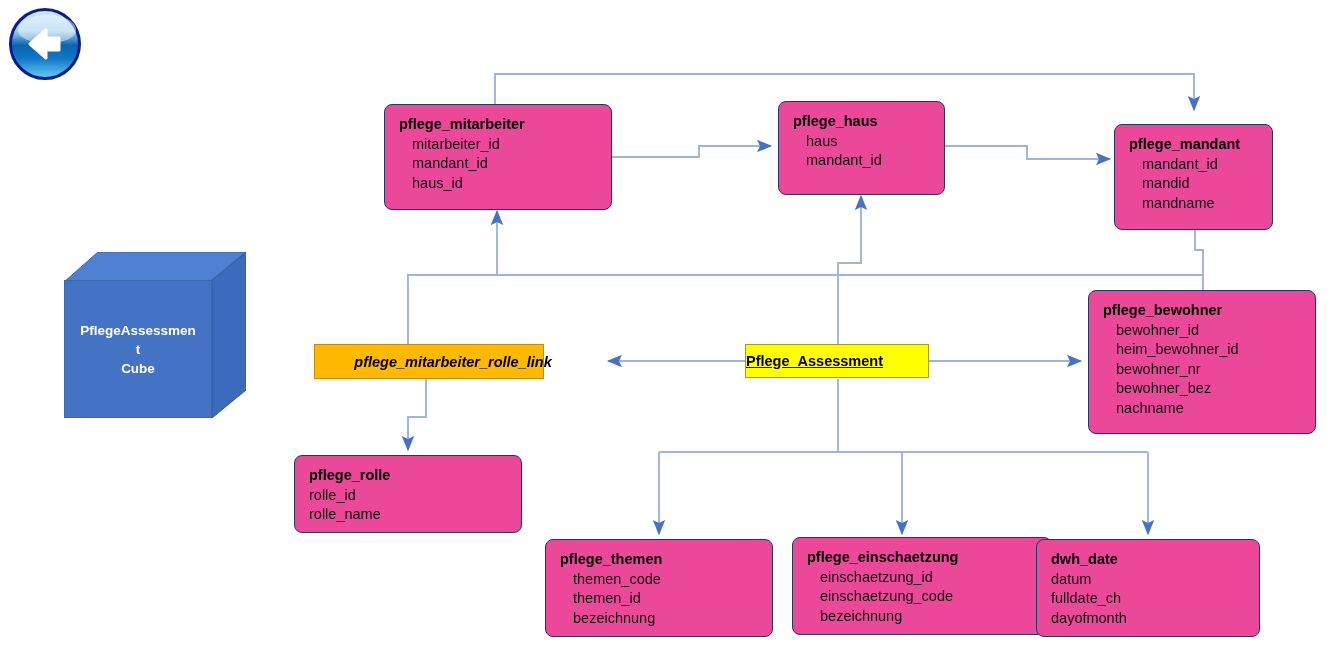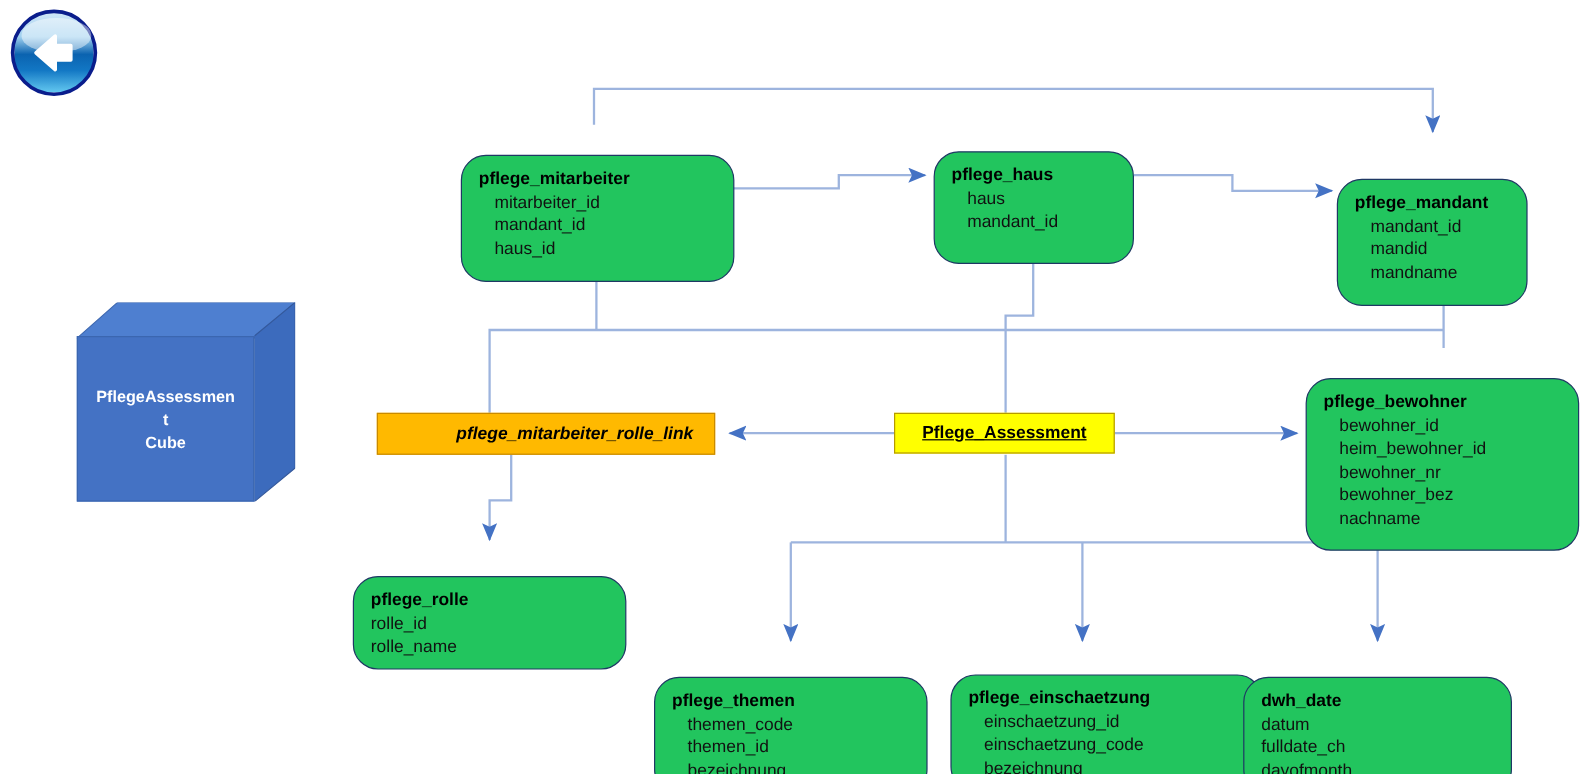--- a/index.html
+++ b/index.html
@@ -24,29 +24,29 @@
   .cube .front{position:absolute;left:0;top:28px;width:148px;height:138px;
       background:#4472c4;border:1px solid #3b66b0;box-sizing:border-box;}
   .cube .top{position:absolute;left:0;top:0;width:182px;height:30px;}
   .cube .side{position:absolute;left:148px;top:0;width:34px;height:166px;}
   .cube .label{position:absolute;left:0;top:28px;width:148px;height:138px;
       display:flex;flex-direction:column;align-items:center;justify-content:center;
       color:#ffffff;font-weight:bold;font-size:13.5px;line-height:19px;
       padding:0 4px;box-sizing:border-box;word-break:break-all;}
 
   
-  .ent{position:absolute;background:#22c55e;border:1.6px solid #1f3864;border-radius:21px;
-       box-sizing:border-box;padding:10px 12px 8px 14px;margin-top:25px;}
+  .ent{position:absolute;background:#ec4899;border:1.6px solid #1f3864;border-radius:8px;
+       box-sizing:border-box;padding:10px 12px 8px 14px;}
   .ent .t{font-weight:bold;font-size:14.5px;color:#000;line-height:19.5px;white-space:nowrap;}
   .ent .f{font-size:14.5px;color:#111;line-height:19.5px;white-space:nowrap;}
   .ent.indent .f{padding-left:13px;}
 
   
   .fact{position:absolute;background:#ffff00;border:1.4px solid #b59a00;box-sizing:border-box;
-        display:flex;align-items:center;justify-content:center;cursor:pointer;}
+        display:flex;align-items:center;justify-content:flex-start;cursor:pointer;}
   .fact span{font-weight:bold;font-size:14.5px;color:#000;text-decoration:underline;}
   .link{position:absolute;background:#ffb900;border:1.4px solid #c98a00;box-sizing:border-box;
         display:flex;align-items:center;justify-content:center;cursor:pointer;}
   .link span{font-weight:bold;font-style:italic;font-size:14.5px;color:#000;}
 </style>
 </head>
 <body>
 
 <div id="canvas">
 
@@ -157,21 +157,21 @@
     <div class="f">bezeichnung</div>
   </div>
 
   <div class="ent" style="left:1036px;top:539px;width:224px;height:98px;">
     <div class="t">dwh_date</div>
     <div class="f">datum</div>
     <div class="f">fulldate_ch</div>
     <div class="f">dayofmonth</div>
   </div>
 
-  <div class="link" style="left:314px;top:344px;width:282px;height:35px;padding-left:48px;">
+  <div class="link" style="left:314px;top:344px;width:230px;height:35px;padding-left:48px;">
     <span>pflege_mitarbeiter_rolle_link</span>
   </div>
 
   <div class="fact" style="left:745px;top:344px;width:184px;height:34px;">
     <span>Pflege_Assessment</span>
   </div>
 
 </div>
 
 </body></html>

